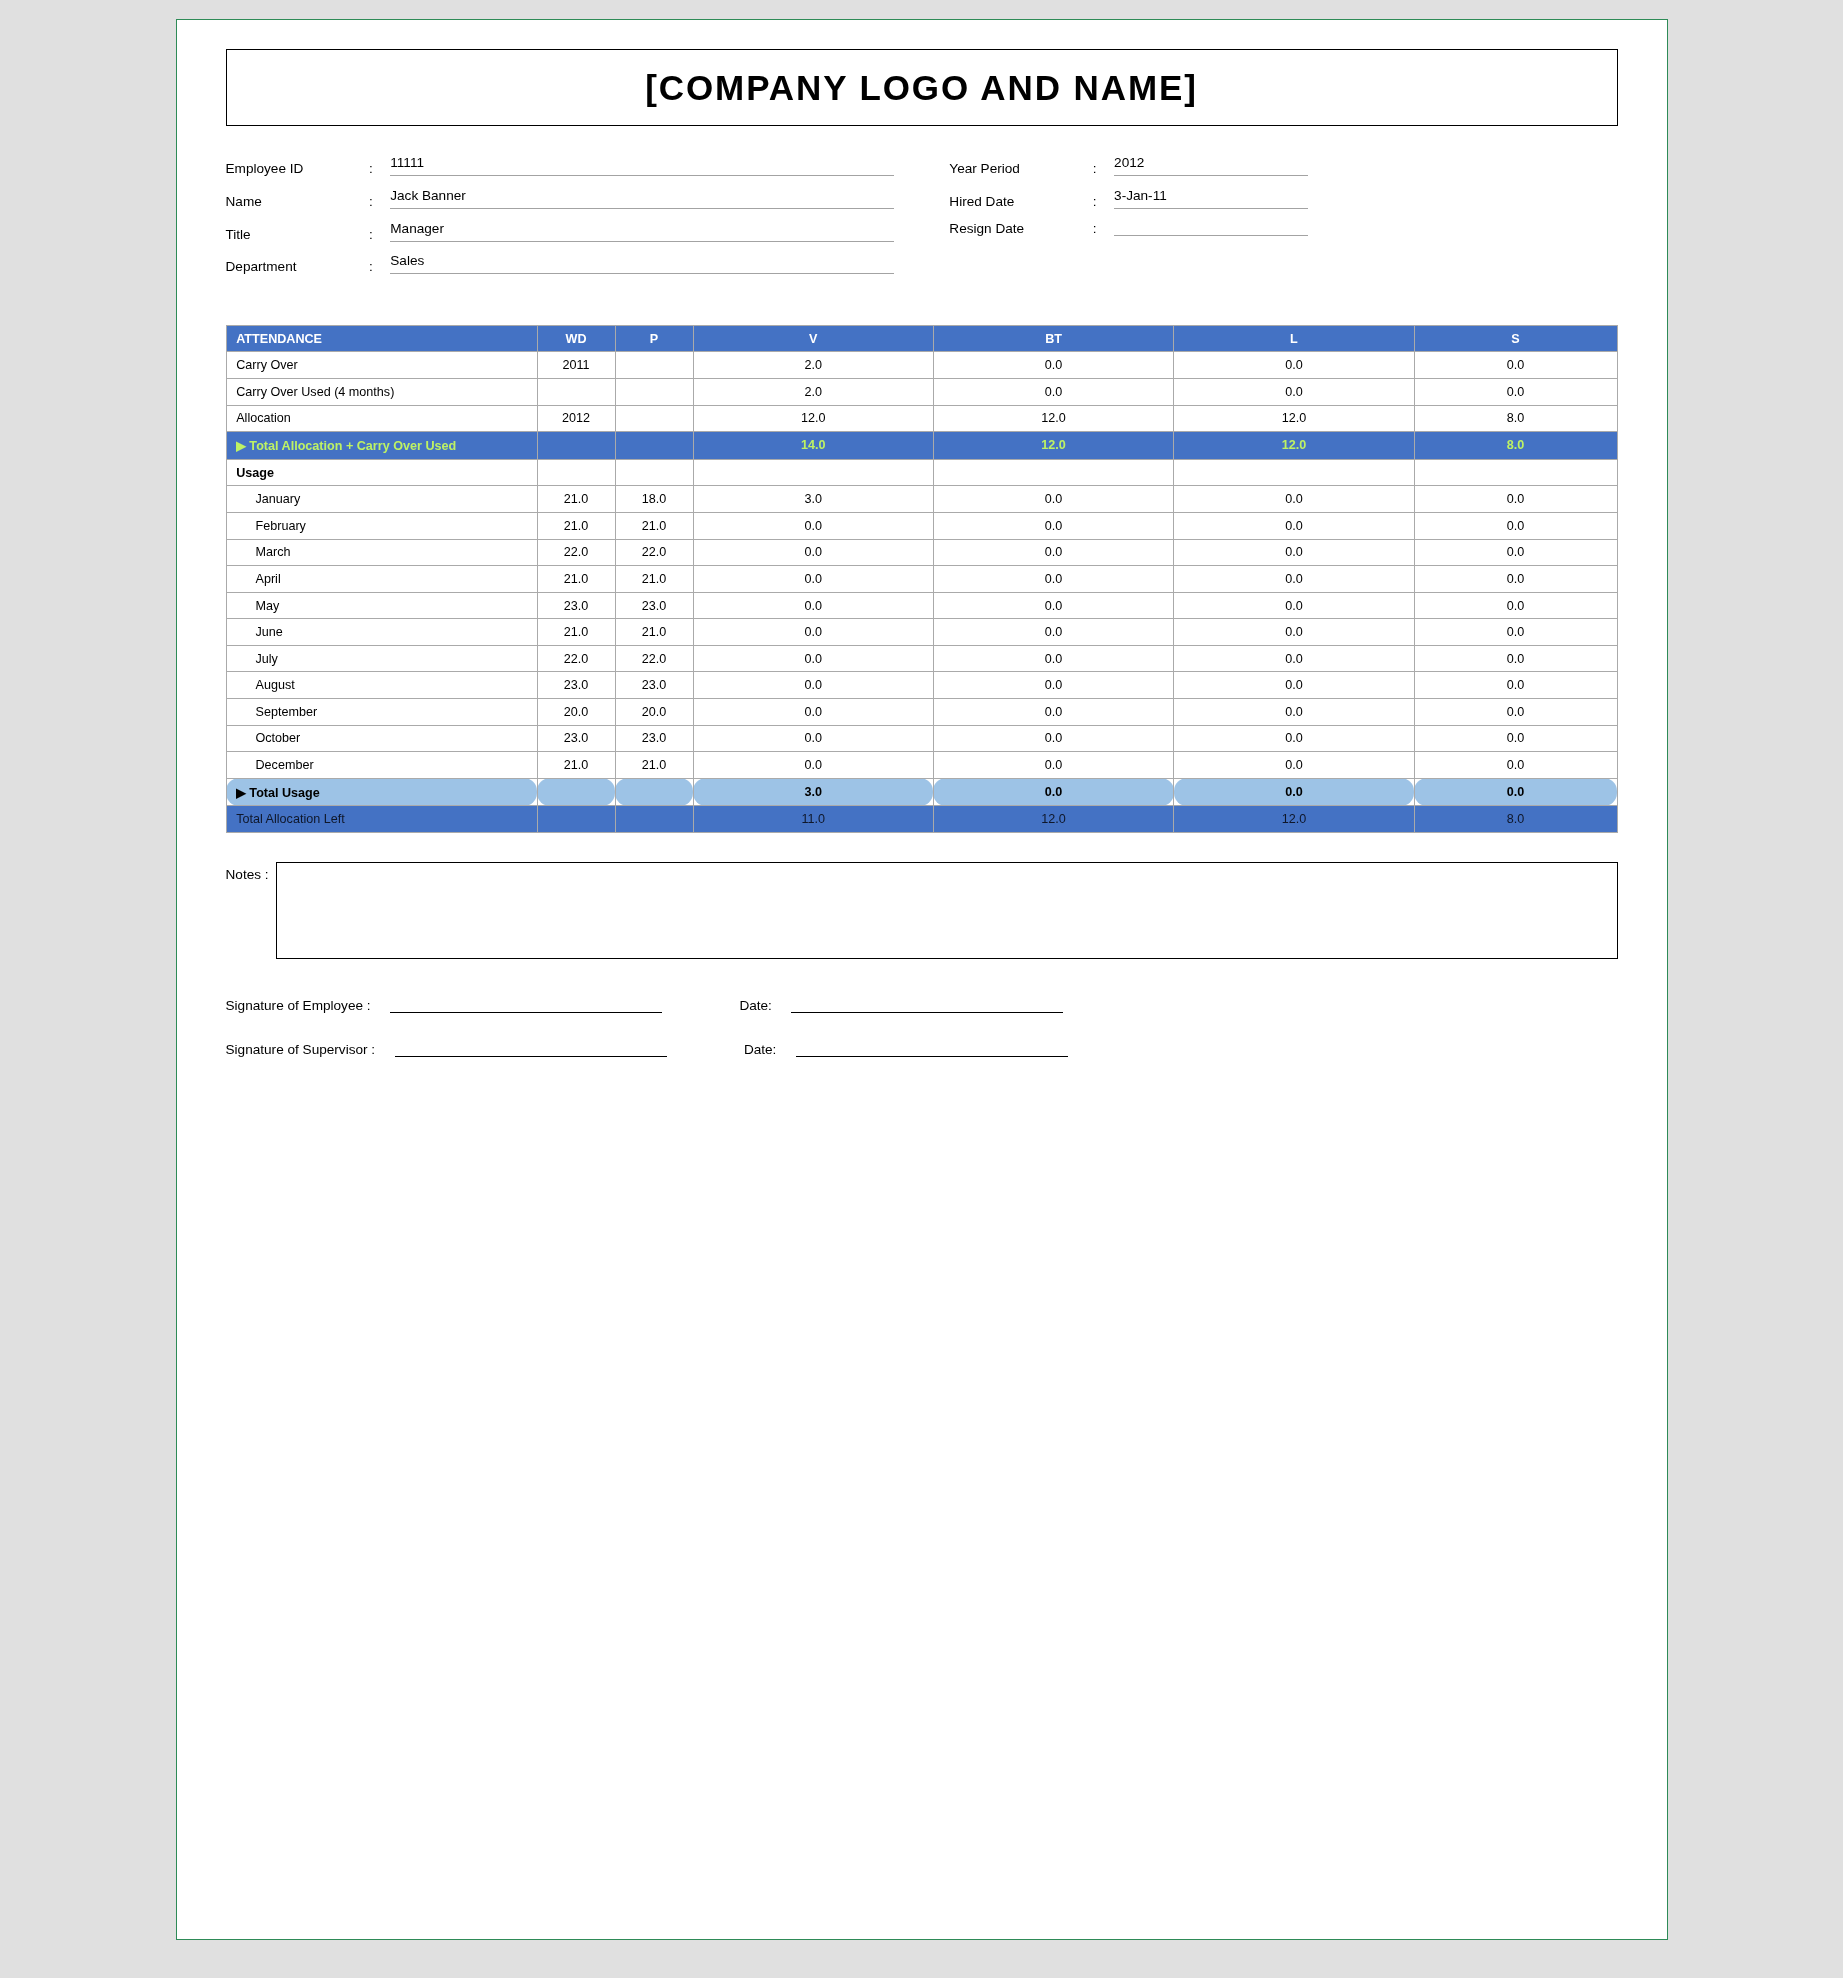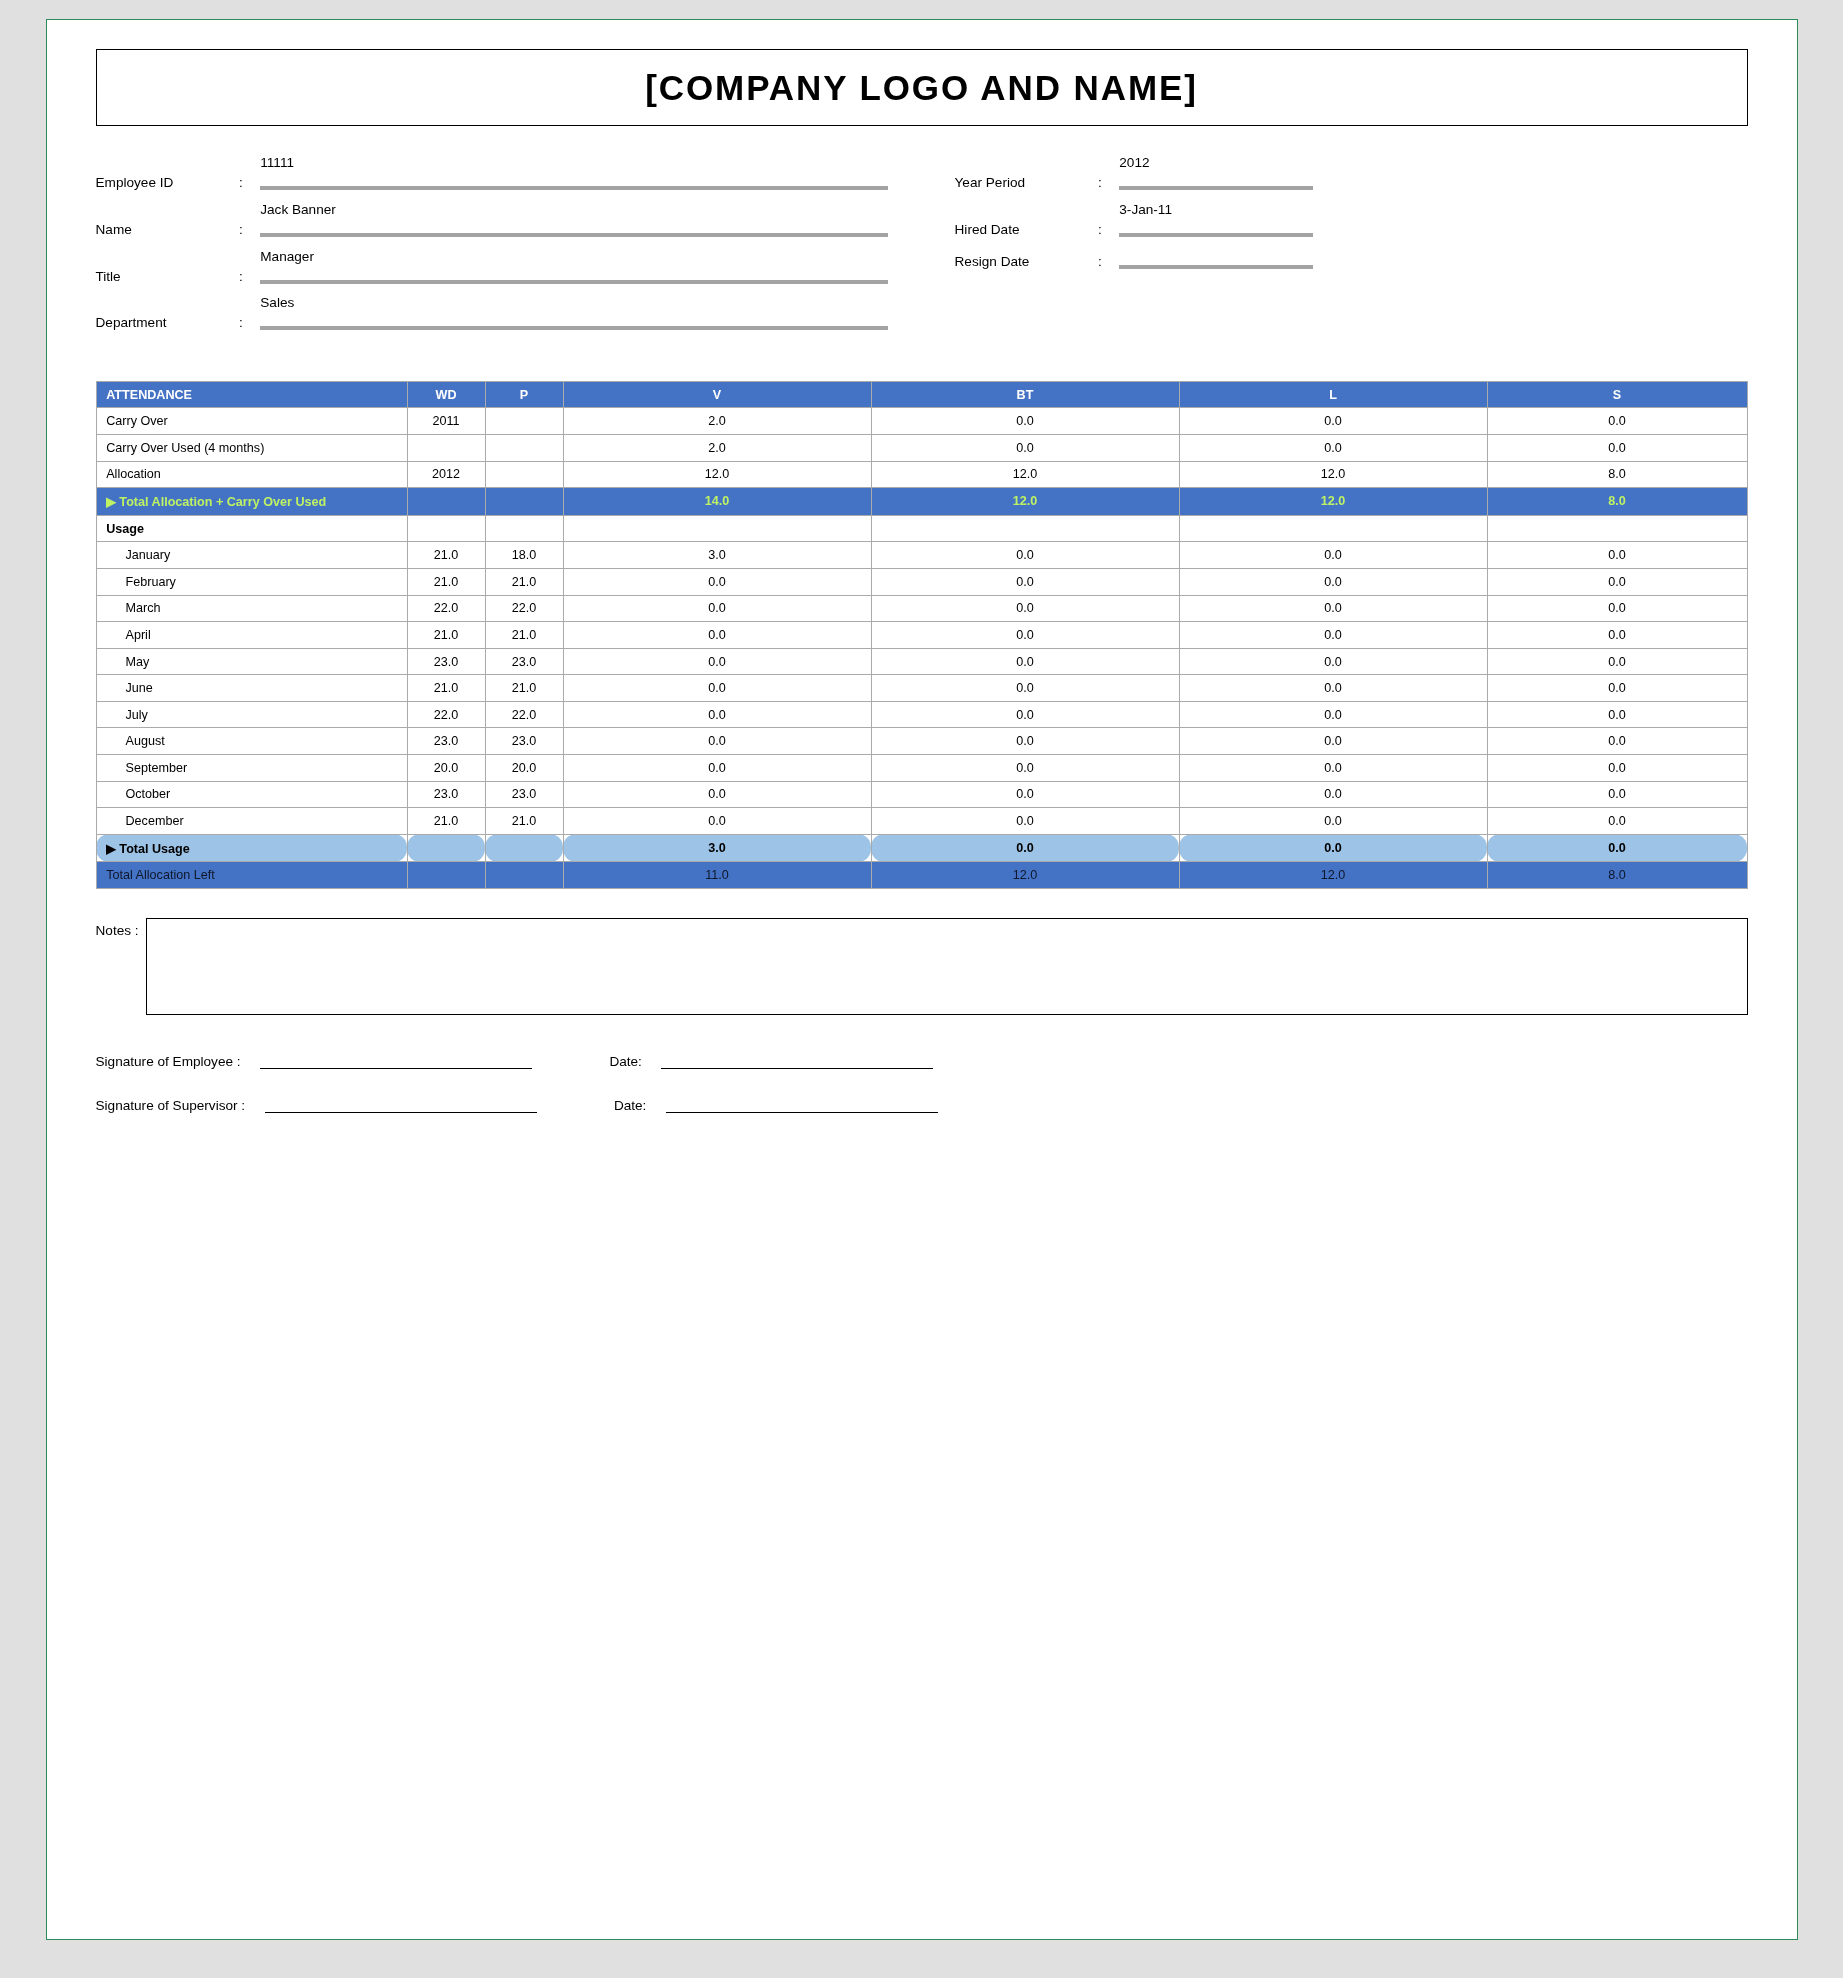--- a/index.html
+++ b/index.html
@@ -8,21 +8,21 @@
       font-family: Arial, sans-serif;
       font-size: 13.6px;
       display: flex;
       justify-content: center;
       align-items: flex-start;
       padding: 19.4px;
     }
     .page {
       background: #fff;
       border: 1.9px solid #2e8b57;
-      width: 1752px;
+      width: 1492px;
       min-height: 1921px;
       padding: 29px 49px;
     }
     .company-header {
       border: 1px solid #000;
       text-align: center;
       padding: 17.5px;
       margin-bottom: 29px;
     }
     .company-header h1 {
@@ -47,23 +47,23 @@
     .info-label {
       width: 126px;
       font-size: 13.6px;
     }
     .info-colon {
       width: 19.4px;
       text-align: center;
     }
     .info-value {
       flex: 1;
-      border-bottom: 4px solid #a3a3a3;
+      border-bottom: 1px solid #a3a3a3;
       min-width: 213px;
-      padding-bottom: 16px;
+      padding-bottom: 5px;
       font-size: 13.6px;
     }
     .info-right .info-value {
       min-width: 146px;
       max-width: 194px;
     }
     
     .attendance-table {
       width: 100%;
       border-collapse: collapse;

